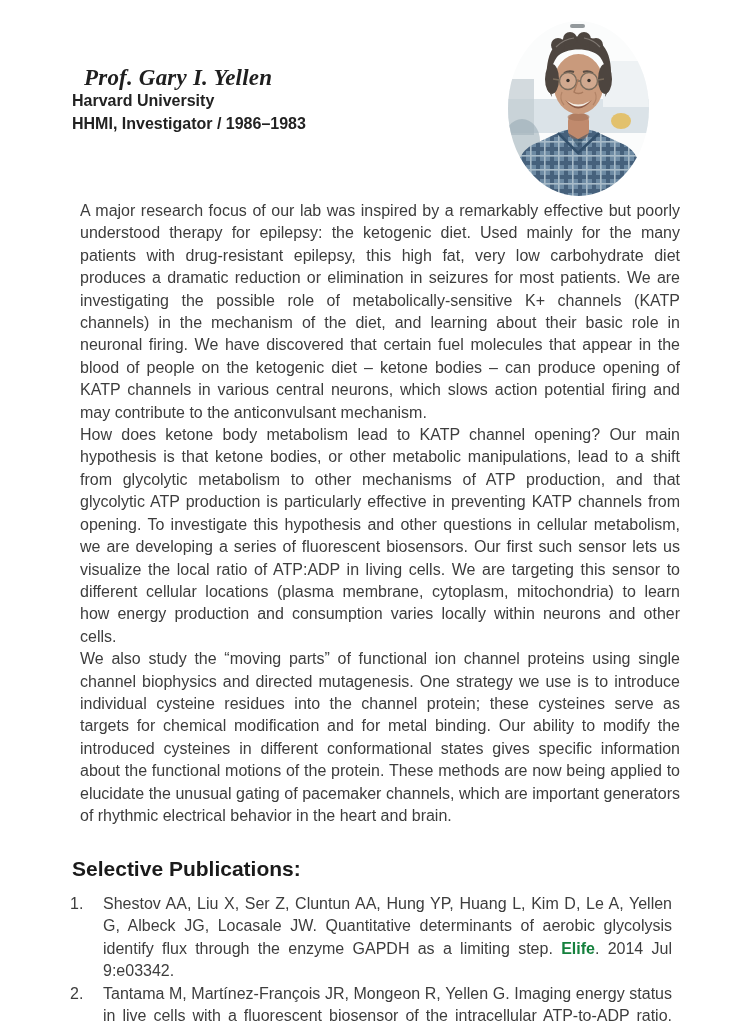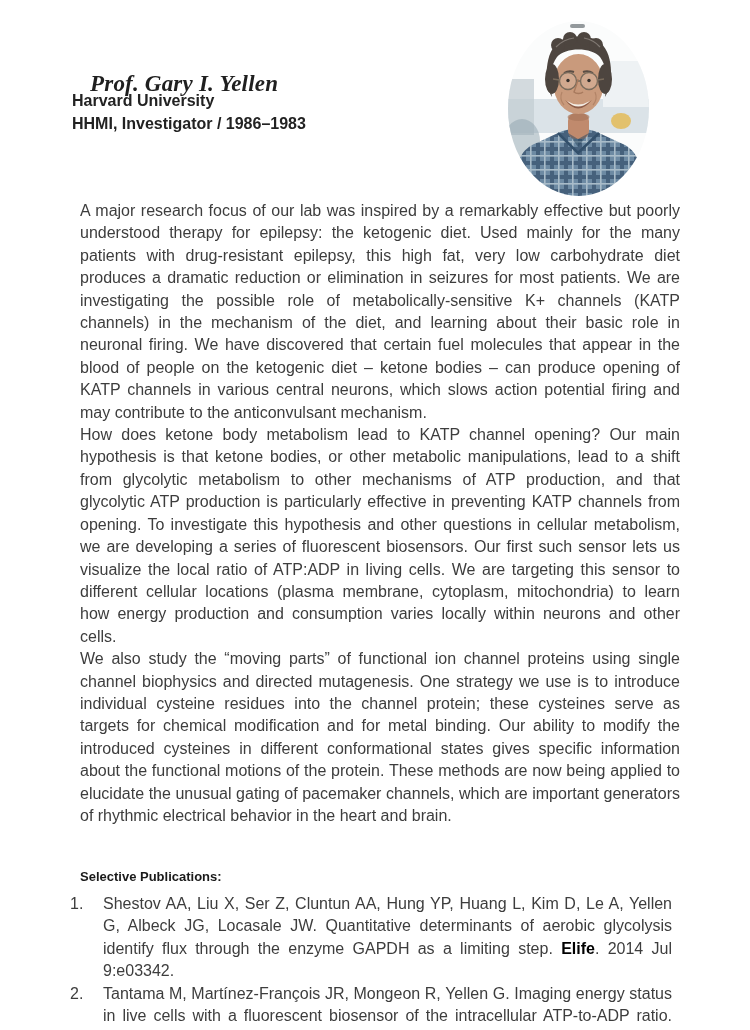--- a/index.html
+++ b/index.html
@@ -4,53 +4,53 @@
 <style>
   html,body { margin:0; padding:0; background:#ffffff; }
   .page {
     position:relative; width:750px; height:1030px; margin:0 auto;
     background:#ffffff; overflow:hidden;
     font-family:"Liberation Sans", sans-serif;
     color:#3d3d3d;
     -webkit-font-smoothing:antialiased;
   }
   .name-title {
-    position:absolute; left:72px; top:52px; margin:18px;
+    position:absolute; left:72px; top:52px; margin:12px;
     font-family:"Liberation Serif", serif;
     font-style:italic; font-weight:bold;
     font-size:23px; line-height:28px; color:#1f1f1f; letter-spacing:0.2px;
   }
   .subtitle {
     position:absolute; left:72px; top:90px;
     font-weight:bold; font-size:16px; line-height:22.5px; color:#222222;
   }
   .portrait {
     position:absolute; left:508px; top:21px; width:141px; height:175px;
   }
   .portrait svg { display:block; width:141px; height:175px; }
   .bio {
     position:absolute; left:80px; top:200px; width:600px;
     font-size:16px; line-height:22.4px; text-align:justify; color:#3d3d3d;
   }
   .bio p { margin:0; }
   .pub-heading {
-    position:absolute; left:72px; top:857px; margin:8px;
-    font-size:13px; line-height:24px; font-weight:bold; color:#1a1a1a;
+    position:absolute; left:72px; top:857px; margin:0;
+    font-size:21px; line-height:24px; font-weight:bold; color:#1a1a1a;
   }
   .pub-list {
     position:absolute; left:70px; top:893px; width:602px;
   }
   .pub-item {
     position:relative; padding-left:33px;
     font-size:16px; line-height:22.4px; text-align:justify; color:#3d3d3d;
   }
   .pub-item .pub-num {
     position:absolute; left:0; top:0; width:26px; text-align:left;
   }
-  .pub-item b { font-weight:bold; color:#000000; }
+  .pub-item b { font-weight:bold; color:#15803d; }
 </style>
 </head>
 <body>
 
 <div class="page">
 
   <h1 class="name-title">Prof. Gary I. Yellen</h1>
 
   <div class="subtitle">
     <div>Harvard University</div>

